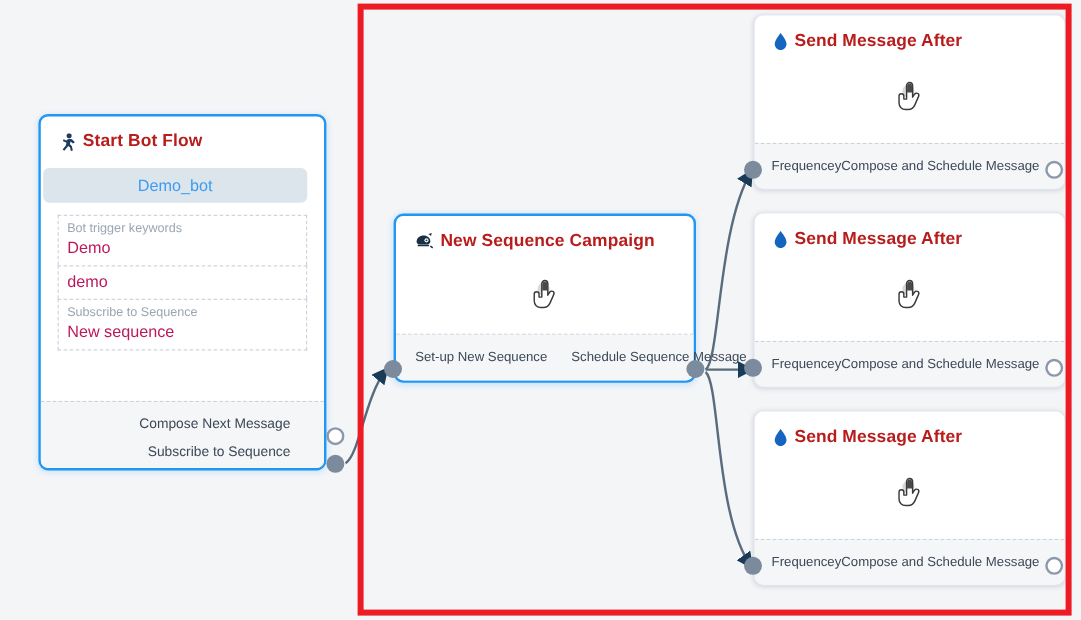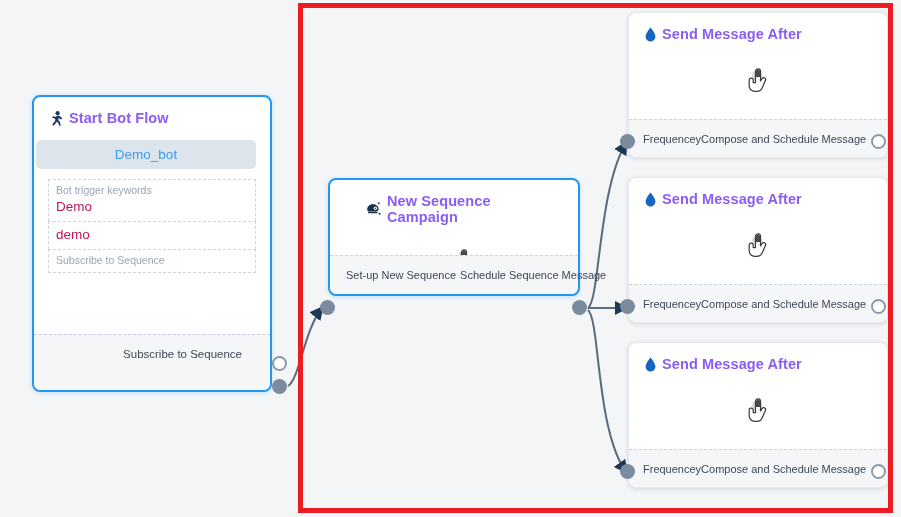--- a/index.html
+++ b/index.html
@@ -27,21 +27,21 @@
     border:1px solid rgba(225,230,238,.9);
     box-sizing:border-box;
   }
   .node.active{
     border:2px solid #2196f3;box-sizing:border-box;
     box-shadow:0 1px 5px rgba(33,150,243,.22);
   }
   .node-head{
     display:flex;align-items:center;gap:6px;
     padding:13px 16px 6px 16px;
-    font-size:14.5px;font-weight:bold;color:#8b5cf6;letter-spacing:.1px;
+    font-size:14.5px;font-weight:bold;color:#b91c1c;letter-spacing:.1px;
   }
   .node-body{position:relative;}
   .node-foot{
     border-top:1px dashed #c9d2dd;
     background:#f4f6f8;
     border-radius:0 0 7px 7px;
     position:relative;
     height:100%;
     box-sizing:border-box;
   }
@@ -73,25 +73,25 @@
   .field-value{font-size:13.5px;color:#be185d;line-height:19px;}
   #start-bot-flow .node-foot{
     position:absolute;left:0;right:0;bottom:0;height:56px;padding:7px 28px 0 0;
   }
   .foot-row{
     display:flex;justify-content:flex-end;align-items:center;
     height:23px;font-size:11.5px;color:#3c4858;
   }
 
   
-  #new-sequence-campaign{left:328px;top:178px;width:252px;height:118px;padding-left:20px;}
+  #new-sequence-campaign{left:328px;top:178px;width:252px;height:141px;}
   #new-sequence-campaign .node-body{height:70px;}
   #new-sequence-campaign .node-foot{
     position:absolute;left:0;right:0;bottom:0;height:39px;
-    display:flex;align-items:center;gap:4px;padding-left:16px;
+    display:flex;align-items:center;gap:20px;padding-left:16px;
   }
   .foot-label{font-size:11px;color:#3c4858;white-space:nowrap;}
 
   
   .msg-card{left:628px;width:260px;height:146px;}
   .msg-card .node-body{height:73px;}
   .msg-card .node-foot{
     position:absolute;left:0;right:0;bottom:0;height:38px;
     display:flex;align-items:center;padding:0 26px 0 14px;
   }
@@ -142,23 +142,27 @@
 
     <div class="field-group">
       <div class="field-label">Bot trigger keywords</div>
       <div class="field-value">Demo</div>
     </div>
     <div class="field-group">
       <div class="field-value">demo</div>
     </div>
     <div class="field-group last">
       <div class="field-label">Subscribe to Sequence</div>
-    </div>
-
-    <div class="node-foot">
+      <div class="field-value">New sequence</div>
+    </div>
+
+    <div class="node-foot">
+      <div class="foot-row">
+        <span>Compose Next Message</span>
+      </div>
       <div class="foot-row">
         <span>Subscribe to Sequence</span>
       </div>
     </div>
   </div>
 
   <div class="port hollow" style="left:272px;top:356px;"></div>
   <div class="port filled" style="left:272px;top:379px;"></div>
 
   <div class="node active" id="new-sequence-campaign">

